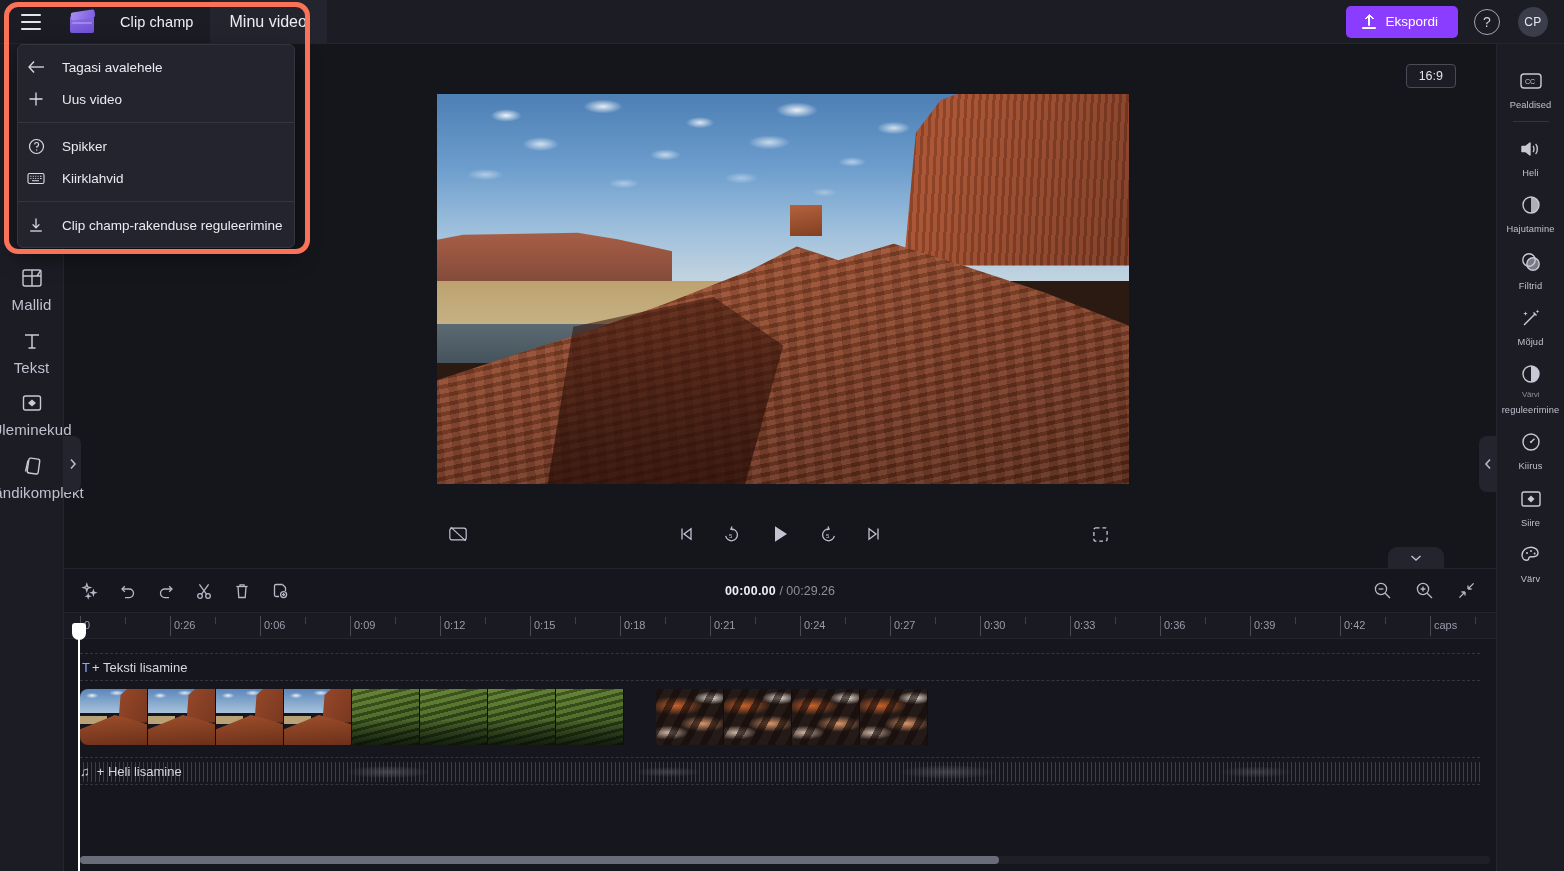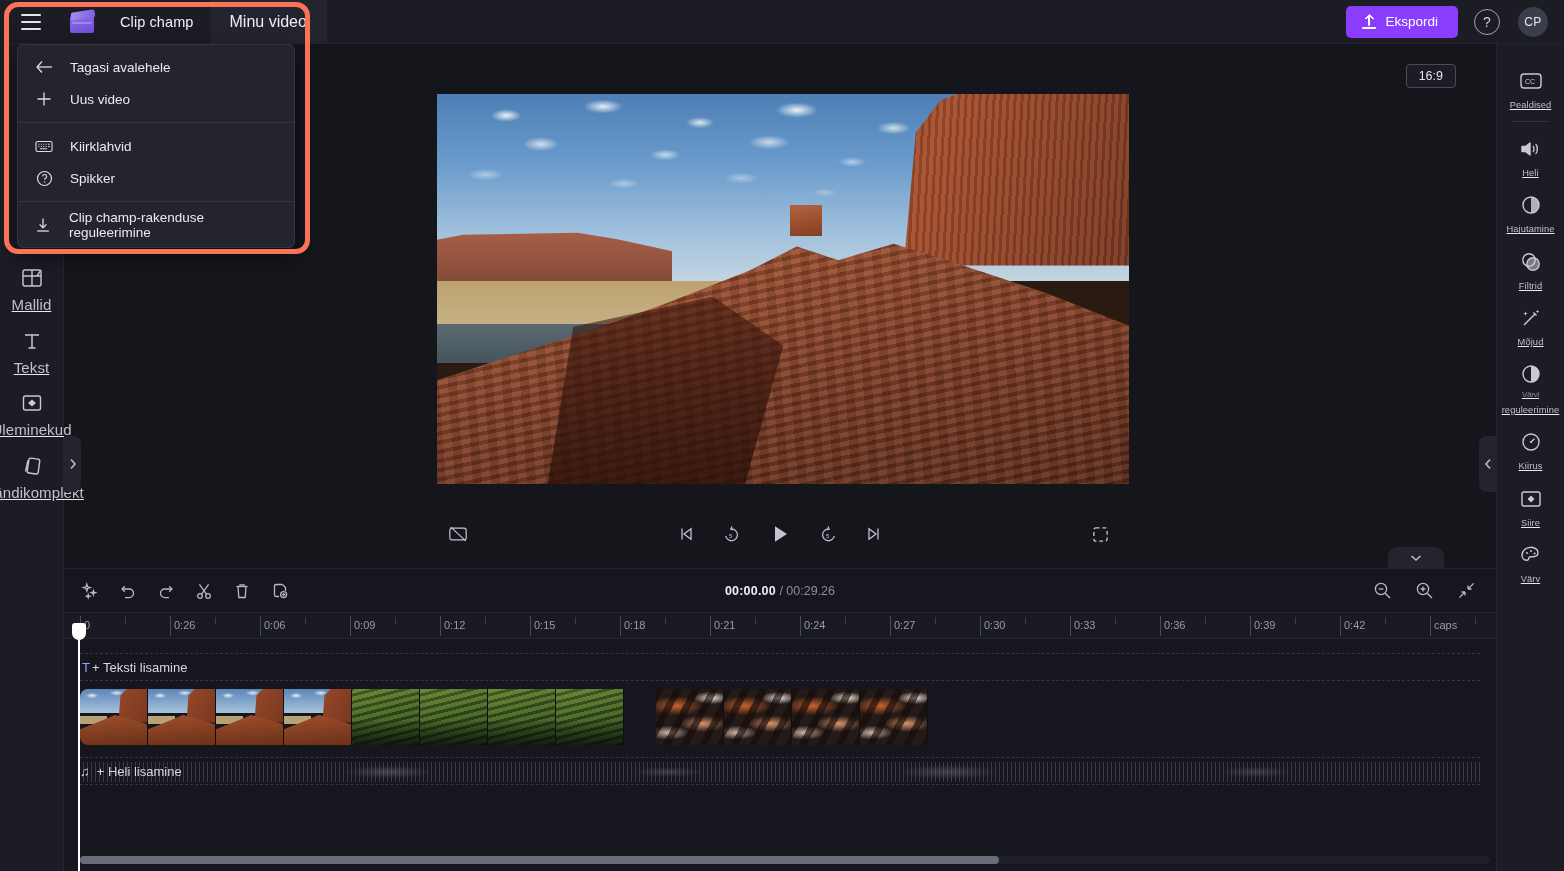--- a/index.html
+++ b/index.html
@@ -87,21 +87,21 @@
 
   
   .left-rail {
     position:absolute; left:0; top:44px; width:64px; height: 827px;
     background:#1b1c24; border-right: 1px solid #24252e;
     display:flex; flex-direction:column; align-items:center;
     padding-top: 12px; z-index: 2;
   }
   .rail-item {
     width: 62px; padding: 9px 0 5px; display:flex; flex-direction:column;
-    align-items:center; gap:6px; cursor:pointer;text-decoration:underline;
+    align-items:center; gap:6px; cursor:pointer;
   }
   .rail-item .glyph { width: 26px; height: 26px; display:flex; align-items:center; justify-content:center; color:#c9c9d6; }
   .rail-item .lbl { font-size: 15px; color:#c0c0ce; text-align:center; line-height:1.1; letter-spacing:.1px;}
 
   .left-collapse {
     position:absolute; left:64px; top:436px; width:17px; height:56px;
     background:#23242e; border-radius:0 8px 8px 0;
     display:flex; align-items:center; justify-content:center;
     color:#b9b9c8; font-size:11px; cursor:pointer; z-index:3;
   }
@@ -338,21 +338,21 @@
     border: 5px solid #fa7359; border-radius:14px; z-index: 30; pointer-events:none;
   }
   .menu {
     position:absolute; left:17px; top:44px; width:278px;
     background:#23242d; border:1px solid #34353f; border-radius:6px;
     z-index: 29; padding: 6px 0;
     box-shadow: 0 8px 22px rgba(0,0,0,.5);
   }
   .menu-item {
     display:flex; align-items:center; gap:16px;
-    height:32px; padding: 0 16px; cursor:pointer;
+    height:32px; padding: 0 8px; cursor:pointer;
     font-size:13.5px; color:#eaeaf2;
   }
   .menu-item .mi-ic { width:20px; display:flex; align-items:center; justify-content:center; color:#dcdce8; }
   .menu-sep { height:1px; background:#34353f; margin: 7px 0; }
 
   .hidden-rail-ghost {
     position:absolute; left:0; top:44px; width:64px; height:200px; z-index: 1;
   }
   .ghost-txt {
     position:absolute; font-size:9.5px; color:#6a6a7a;
@@ -937,36 +937,36 @@
             <path d="M8 1.5v13M1.5 8h13"></path>
           </svg>
       </span>
       <span>Uus video</span>
     </div>
 
     <div class="menu-sep"></div>
 
     <div class="menu-item">
       <span class="mi-ic">
-        <svg width="18" height="13" viewBox="0 0 18 13" fill="none" stroke="currentColor" stroke-width="1.1">
-          <rect x="1" y="1.5" width="16" height="10" rx="1.6"></rect>
-          <path d="M3.4 4.3h1M5.8 4.3h1M8.2 4.3h1M10.6 4.3h1M13 4.3h1.6M3.4 6.5h1M5.8 6.5h1M8.2 6.5h1M10.6 6.5h1M13 6.5h1.6M5 8.8h7"></path>
-        </svg>
-      </span>
-      <span>Kiirklahvid</span>
-    </div>
-    <div class="menu-item">
-      <span class="mi-ic">
         <svg width="17" height="17" viewBox="0 0 17 17" fill="none" stroke="currentColor" stroke-width="1.2">
           <circle cx="8.5" cy="8.5" r="7"></circle>
           <path d="M6.6 6.4a2 2 0 1 1 2.3 2.1v1.3"></path>
             <circle cx="8.7" cy="12" r=".65" fill="currentColor" stroke="none"></circle>
         </svg>
       </span>
       <span>Spikker</span>
+    </div>
+    <div class="menu-item">
+      <span class="mi-ic">
+        <svg width="18" height="13" viewBox="0 0 18 13" fill="none" stroke="currentColor" stroke-width="1.1">
+          <rect x="1" y="1.5" width="16" height="10" rx="1.6"></rect>
+          <path d="M3.4 4.3h1M5.8 4.3h1M8.2 4.3h1M10.6 4.3h1M13 4.3h1.6M3.4 6.5h1M5.8 6.5h1M8.2 6.5h1M10.6 6.5h1M13 6.5h1.6M5 8.8h7"></path>
+        </svg>
+      </span>
+      <span>Kiirklahvid</span>
     </div>
 
     <div class="menu-sep"></div>
 
     <div class="menu-item">
       <span class="mi-ic">
         <svg width="16" height="16" viewBox="0 0 16 16" fill="none" stroke="currentColor" stroke-width="1.3">
           <path d="M8 1.5v9"></path>
             <path d="M4.6 7.4 8 10.8l3.4-3.4"></path>
             <path d="M2.2 14h11.6"></path>

